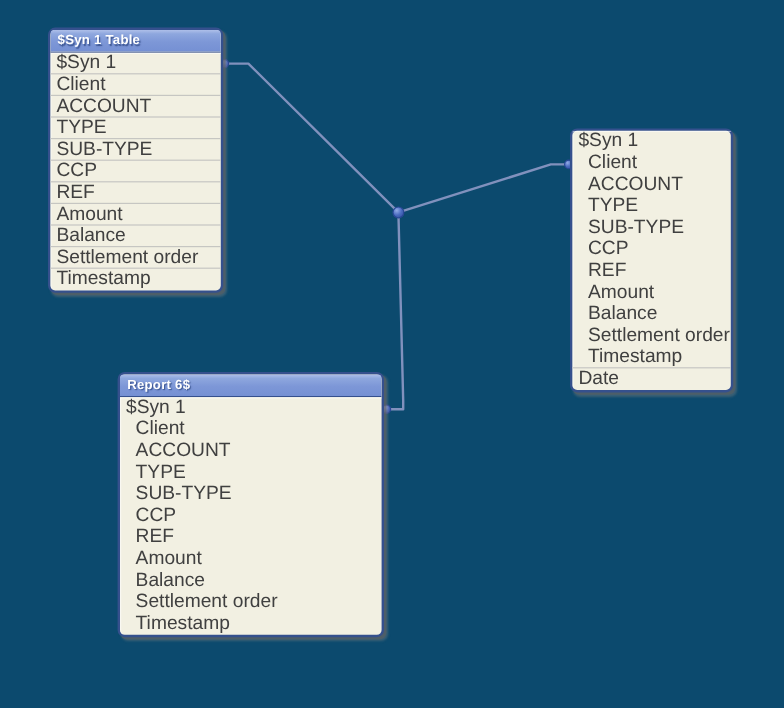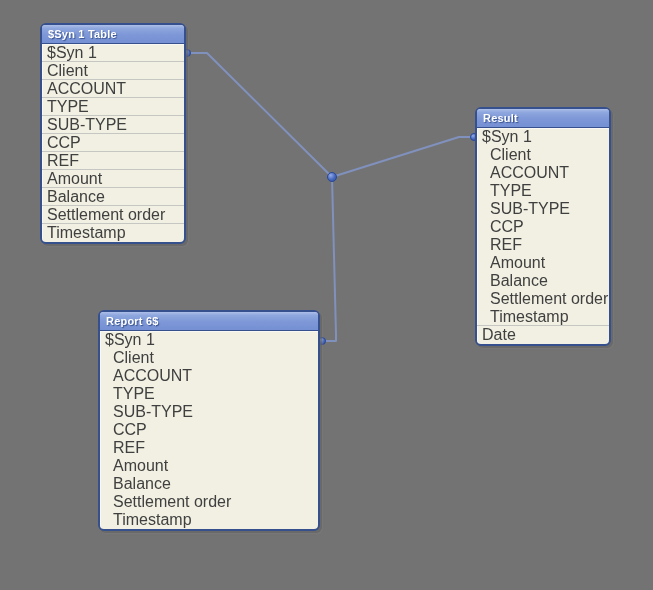--- a/index.html
+++ b/index.html
@@ -4,21 +4,21 @@
 <style>
   html,body{margin:0;padding:0;}
   body{
     background:#ebebeb;
     font-family:"Liberation Sans", sans-serif;
     -webkit-font-smoothing:antialiased;
   }
   .canvas{
     position:relative;
     width:653px;height:590px;
-    background:#737373;
+    background:#0c4a6e;
     overflow:hidden;
   }
   .wires{position:absolute;left:0;top:0;pointer-events:none;}
   .tbl{
     position:absolute;
     box-sizing:border-box;
     border:2px solid #35508d;
     border-radius:6px;
     background:#f2f0e2;
     box-shadow:2px 2px 0 rgba(92,92,92,.55), 3px 3px 2px rgba(130,130,130,.4);
@@ -92,23 +92,20 @@
       <div class="row sep">CCP</div>
       <div class="row sep">REF</div>
       <div class="row sep">Amount</div>
       <div class="row sep">Balance</div>
       <div class="row sep">Settlement order</div>
       <div class="row">Timestamp</div>
     </div>
   </div>
 
   <div class="tbl" style="left:475px;top:107px;width:136px">
-    <div class="thead">
-      <span class="htxt">Result</span>
-    </div>
     <div class="tbody">
       <div class="row">$Syn 1</div>
       <div class="row indent">Client</div>
       <div class="row indent">ACCOUNT</div>
       <div class="row indent">TYPE</div>
       <div class="row indent">SUB-TYPE</div>
       <div class="row indent">CCP</div>
       <div class="row indent">REF</div>
       <div class="row indent">Amount</div>
       <div class="row indent">Balance</div>

